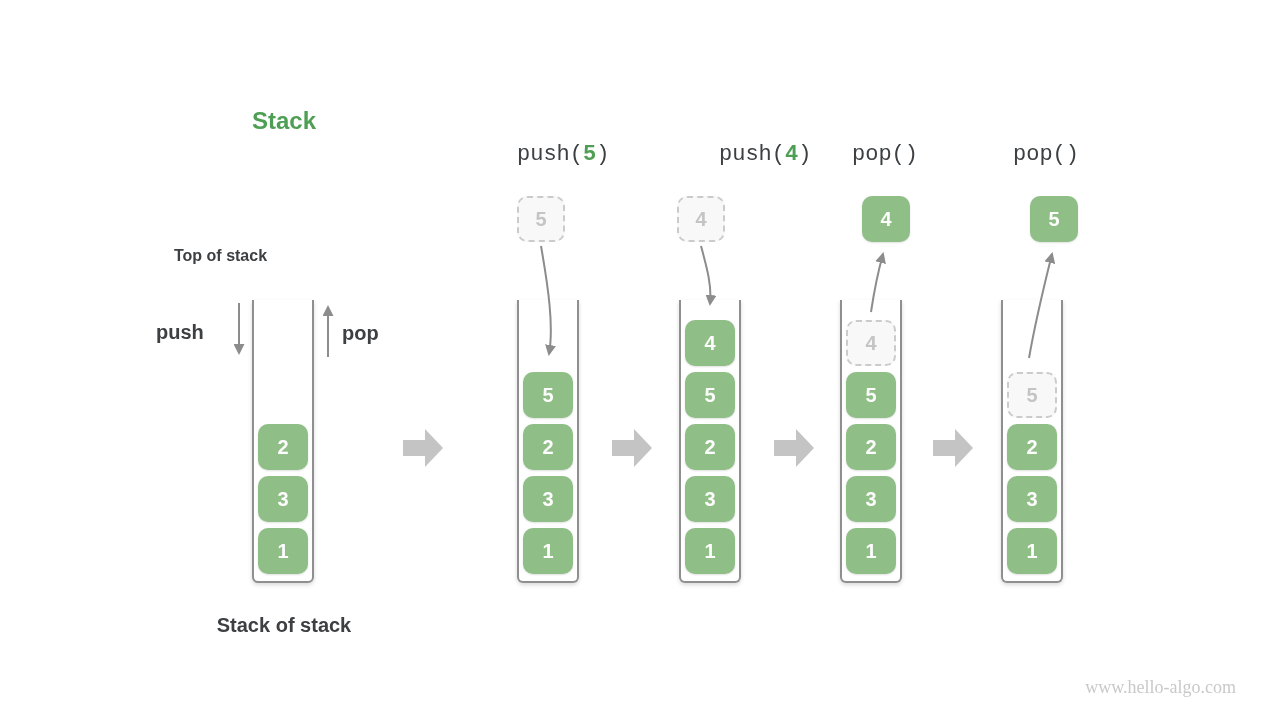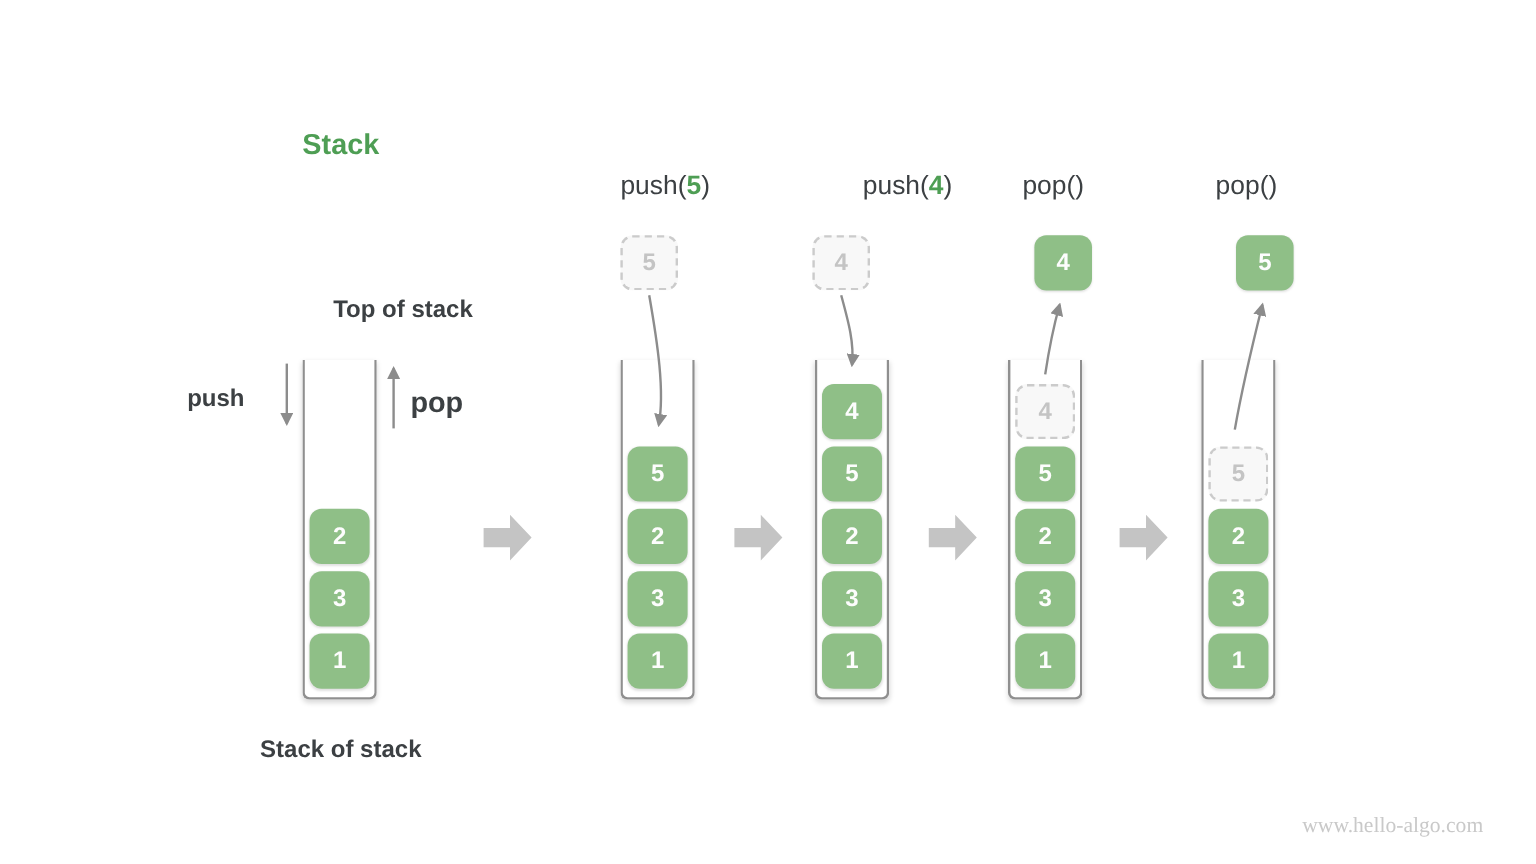--- a/index.html
+++ b/index.html
@@ -2,24 +2,24 @@
 <html style="--green: #8FBF87; --green-dark: #4E9E54; --text-dark: #3C4043; --cell-text: #FDFDFD; --arrow: #8C8C8C; --block-arrow: #C4C4C4; --ghost-border: #CBCBCB; --ghost-fill: #F8F8F8; --ghost-text: #C4C4C4; --container-border: #8F8F8F; --watermark: #C9C9C9;"><head>
 <meta charset="utf-8">
 <style>
   html, body { margin:0; padding:0; background:#ffffff; }
   .canvas {
     position:relative; width:1280px; height:720px; background:#ffffff;
     overflow:hidden; font-family:"Liberation Sans", sans-serif;border-radius:16px;
   }
   .heading { position:absolute; font-weight:700; color:var(--text-dark); }
   .title { left:174px; top:107px; width:220px; text-align:center; font-size:24px; color:var(--green-dark); }
-  .top-label { left:174px; top:247px; width:220px; text-align:right; font-size:20px; }
+  .top-label { left:174px; top:247px; width:220px; text-align:left; font-size:16px; }
   .bottom-label { left:174px; top:614px; width:220px; text-align:center; font-size:20px; }
   .push-label { left:156px; top:321px; width:66px; text-align:left; font-size:20px; }
-  .pop-label { left:342px; top:322px; width:60px; text-align:left; font-size:24px; }
+  .pop-label { left:342px; top:322px; width:60px; text-align:left; font-size:20px; }
 
   .container {
     position:absolute; top:300px; width:62px; height:283px; background:#ffffff;
     border-left:2px solid var(--container-border);
     border-right:2px solid var(--container-border);
     border-bottom:2px solid var(--container-border);
     border-radius:0 0 6px 6px; box-sizing:border-box;
     box-shadow:0 2px 4px rgba(0,0,0,0.15);
   }
   .s1{left:252px} .s2{left:517px} .s3{left:679px} .s4{left:840px} .s5{left:1001px}
@@ -46,21 +46,21 @@
   }
   .above-ghost {
     position:absolute; top:196px; width:44px; height:42px;
     border:2px dashed var(--ghost-border); border-radius:10px;
     background:var(--ghost-fill); color:var(--ghost-text); font-size:20px; font-weight:700;
     display:flex; align-items:center; justify-content:center;
   }
   .g5{left:517px} .g4{left:677px} .p4{left:862px} .p5{left:1030px}
 
   .op {
-    position:absolute; top:142px; font-family:Liberation Sans, sans-serif;
+    position:absolute; top:142px; font-family:Liberation Mono, monospace;
     font-size:22px; color:var(--text-dark); white-space:pre;
   }
   .op .val { color:var(--green-dark); font-weight:700; }
   .op1{left:517px} .op2{left:719px} .op3{left:852px} .op4{left:1013px}
 
   .watermark {
     position:absolute; right:44px; top:677px;
     font-family:Liberation Serif, serif; font-size:18px; color:var(--watermark);
   }
 

